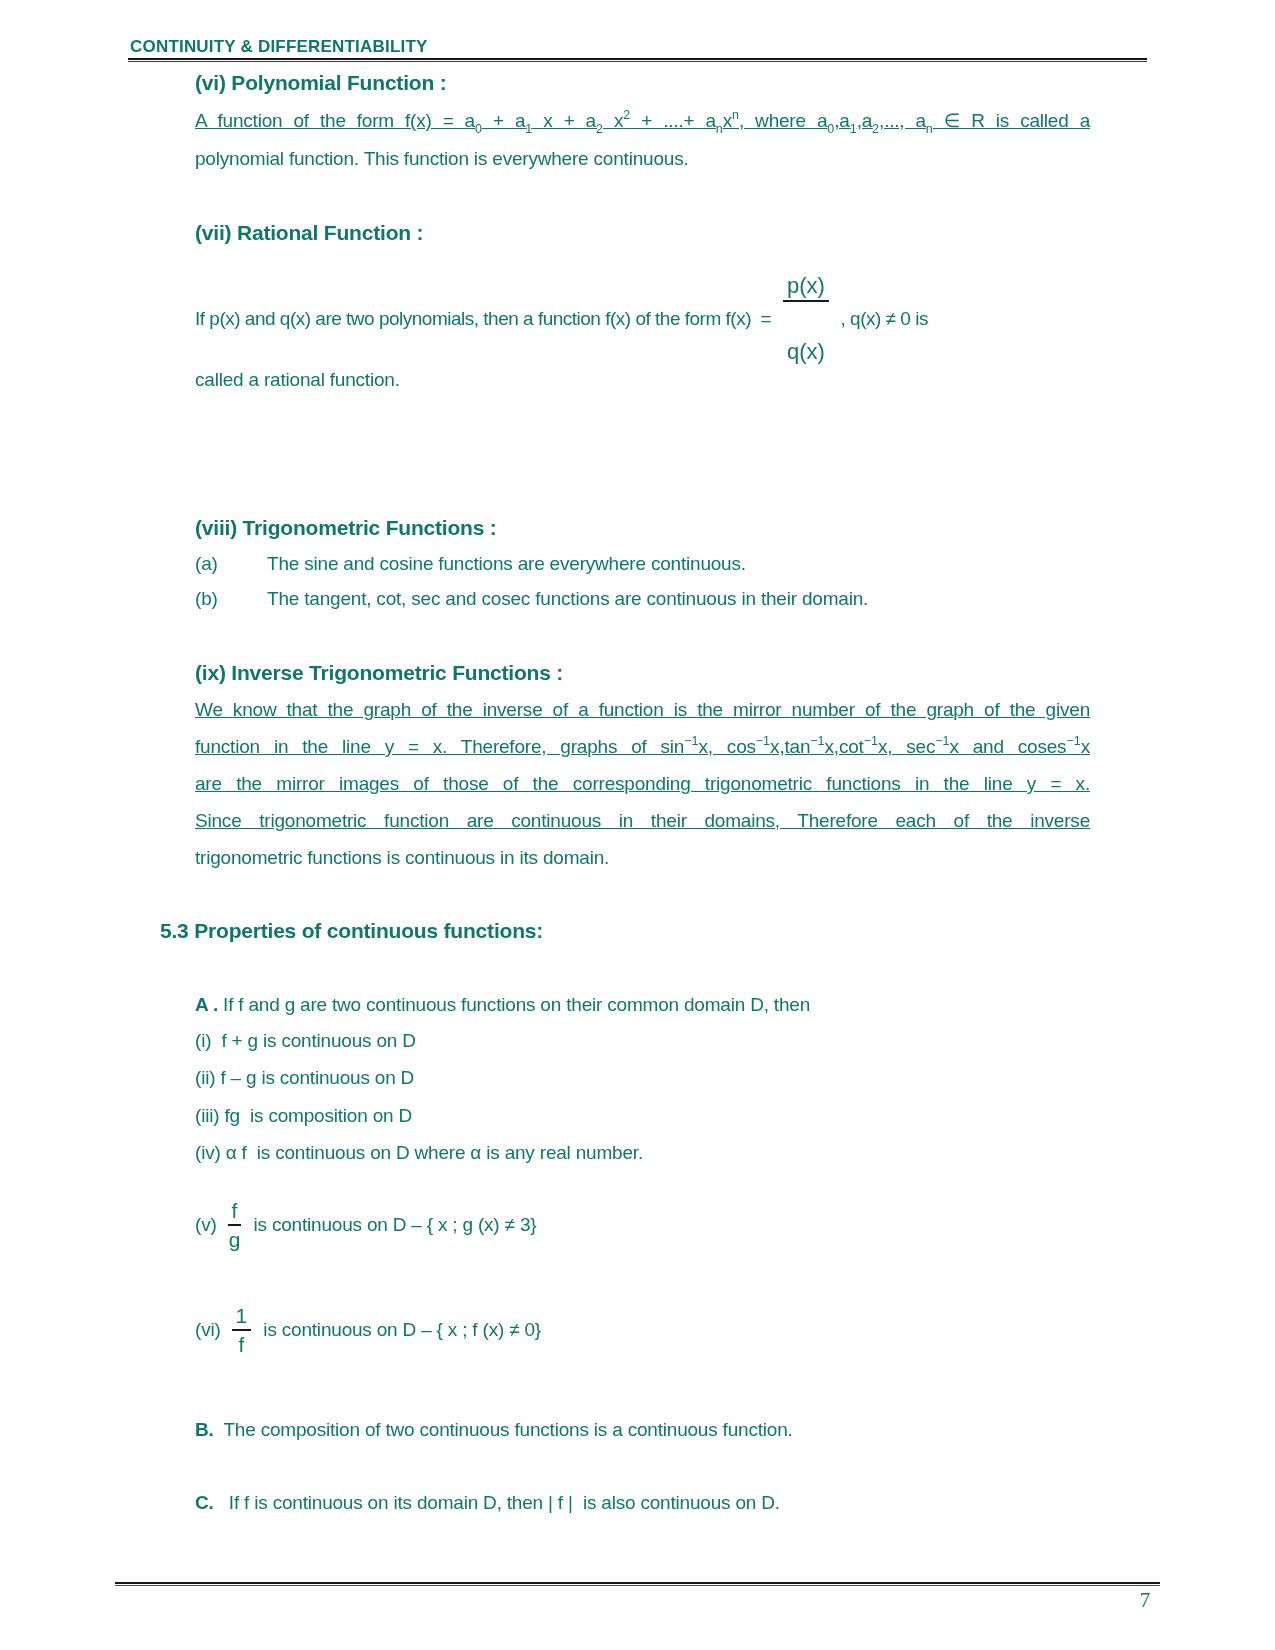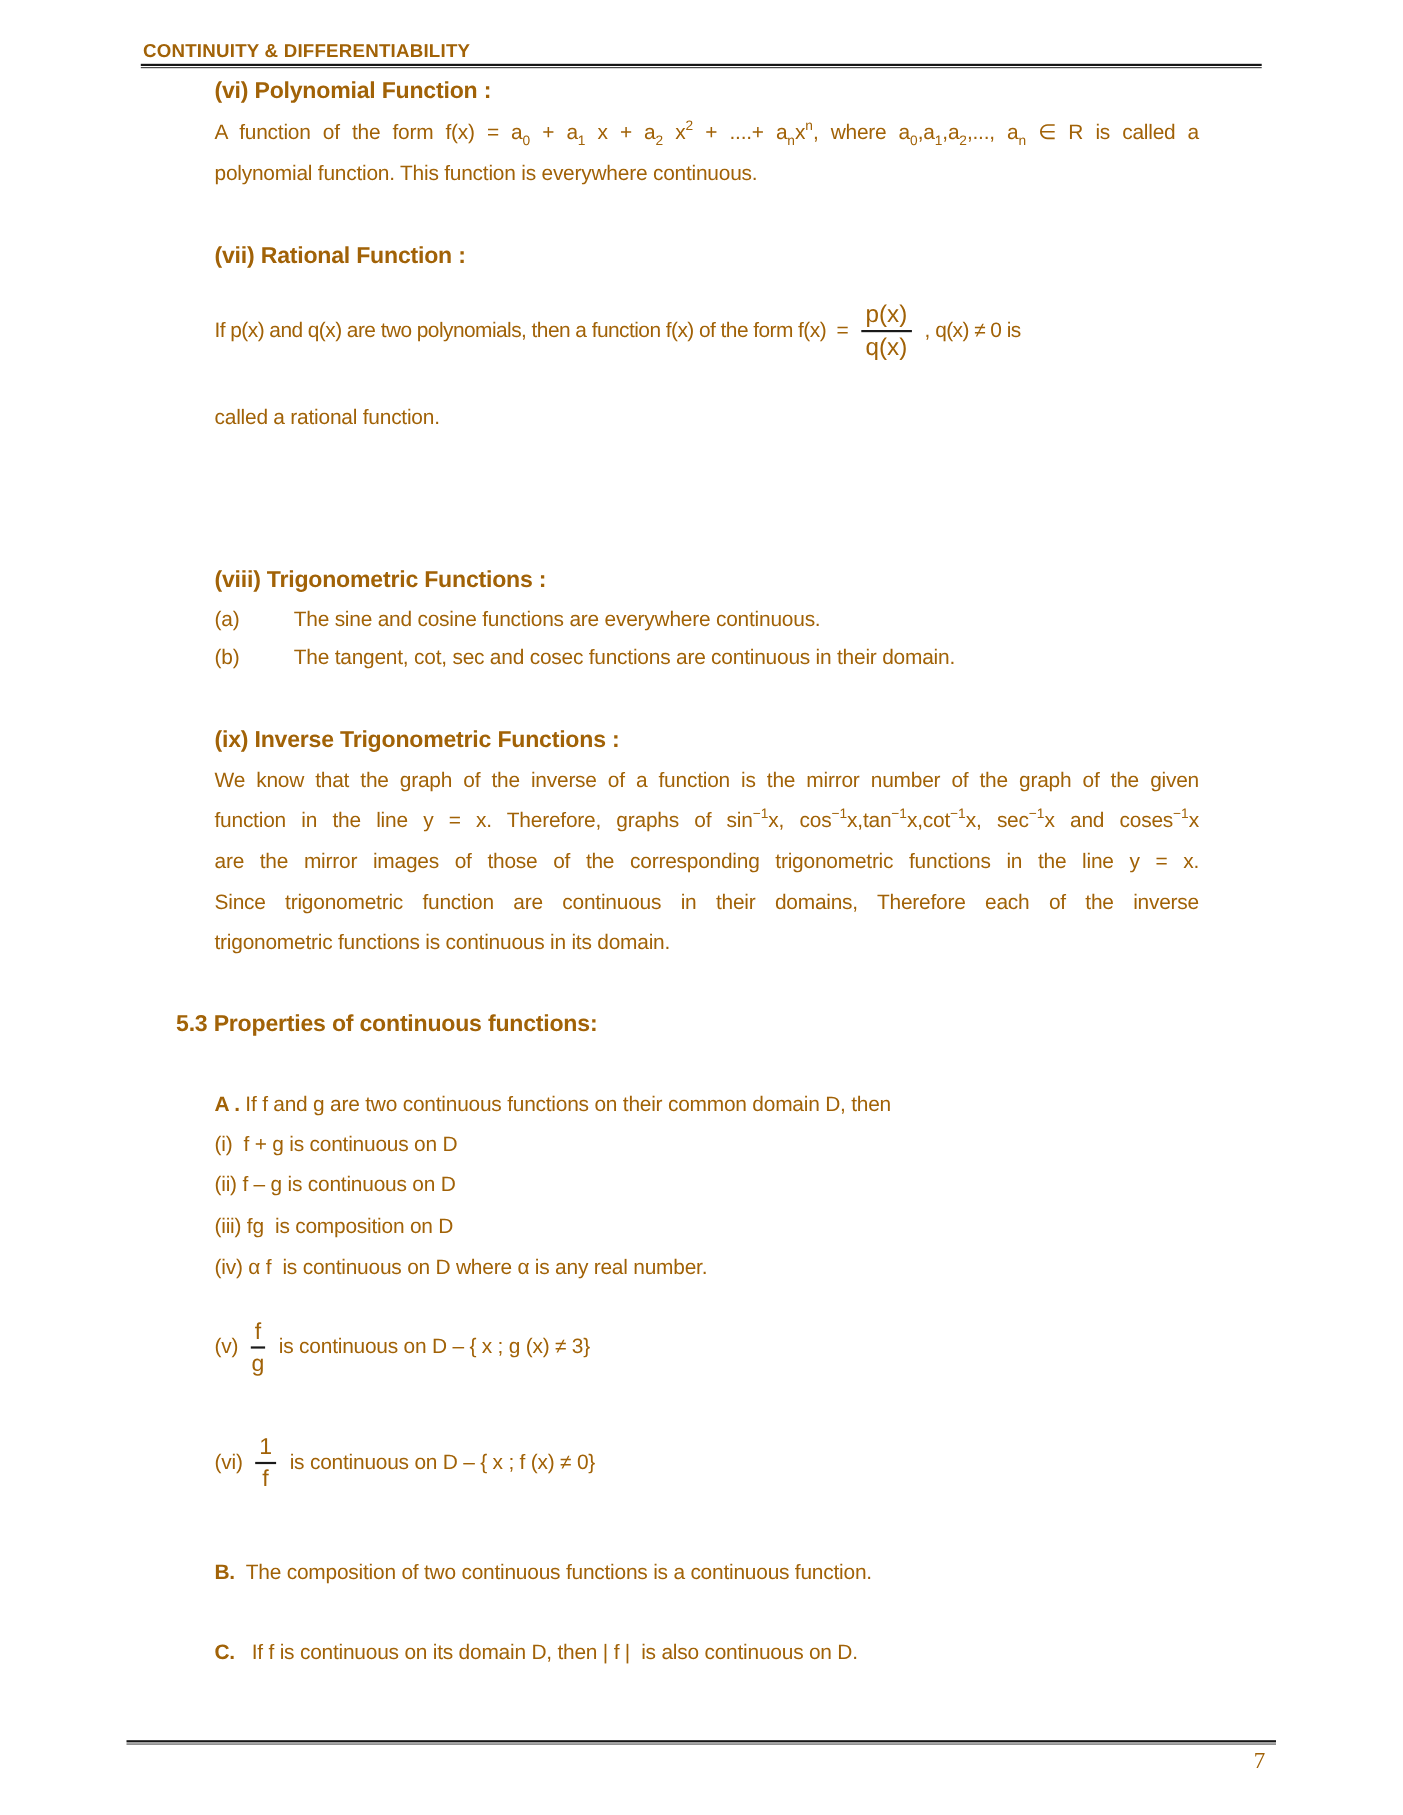--- a/index.html
+++ b/index.html
@@ -1,30 +1,30 @@
 <!DOCTYPE html>
 <html><head>
 <meta charset="utf-8">
 <style>
   html,body{margin:0;padding:0;background:#ffffff;}
   .page{
     position:relative;width:1275px;height:1650px;background:#ffffff;
-    color:#a16207;font-family:"Liberation Sans","DejaVu Sans",sans-serif;
+    color:#0f766e;font-family:"Liberation Sans","DejaVu Sans",sans-serif;
     overflow:hidden;
   }
   .abs{position:absolute;left:195px;width:895px;}
   .body{font-size:19px;line-height:38px;letter-spacing:-0.2px;}
   .heading{position:absolute;left:195px;font-size:21px;font-weight:bold;letter-spacing:-0.2px;white-space:nowrap;}
-  .just{text-align:justify;text-align-last:justify;}
+  .just{text-align:justify;text-align-last:justify;text-decoration:underline;}
   .prewrap{white-space:pre-wrap;}
   sub{font-size:12.5px;line-height:0;vertical-align:-6px;letter-spacing:0;}
   sup{font-size:12.5px;line-height:0;vertical-align:8px;letter-spacing:0;}
   .frac{display:inline-flex;flex-direction:column;align-items:center;vertical-align:middle;
         line-height:1.2;letter-spacing:0;margin:0 7px;}
-  .frac-lg{font-size:22px;}
+  .frac-lg{font-size:22px;gap:36px;}
   .frac-md{font-size:21px;}
   .fnum{padding:0 4px 1px;border-bottom:2px solid #1a1a1a;text-align:center;}
   .fden{padding-top:1px;text-align:right;}
   .hdr-title{position:absolute;left:130px;top:37px;font-size:17px;font-weight:bold;letter-spacing:0.2px;}
   .hdr-rule{position:absolute;left:128px;top:58px;width:1019px;height:1px;
             border-top:2px solid #161616;border-bottom:1px solid #3a3a3a;}
   .ftr-rule{position:absolute;left:115px;top:1582px;width:1045px;height:1px;
             border-top:2px solid #161616;border-bottom:1px solid #4a4a4a;}
   .pagenum{position:absolute;left:1120px;top:1588px;width:50px;text-align:center;
            font-size:21px;font-family:"Liberation Serif","DejaVu Serif",serif;}

